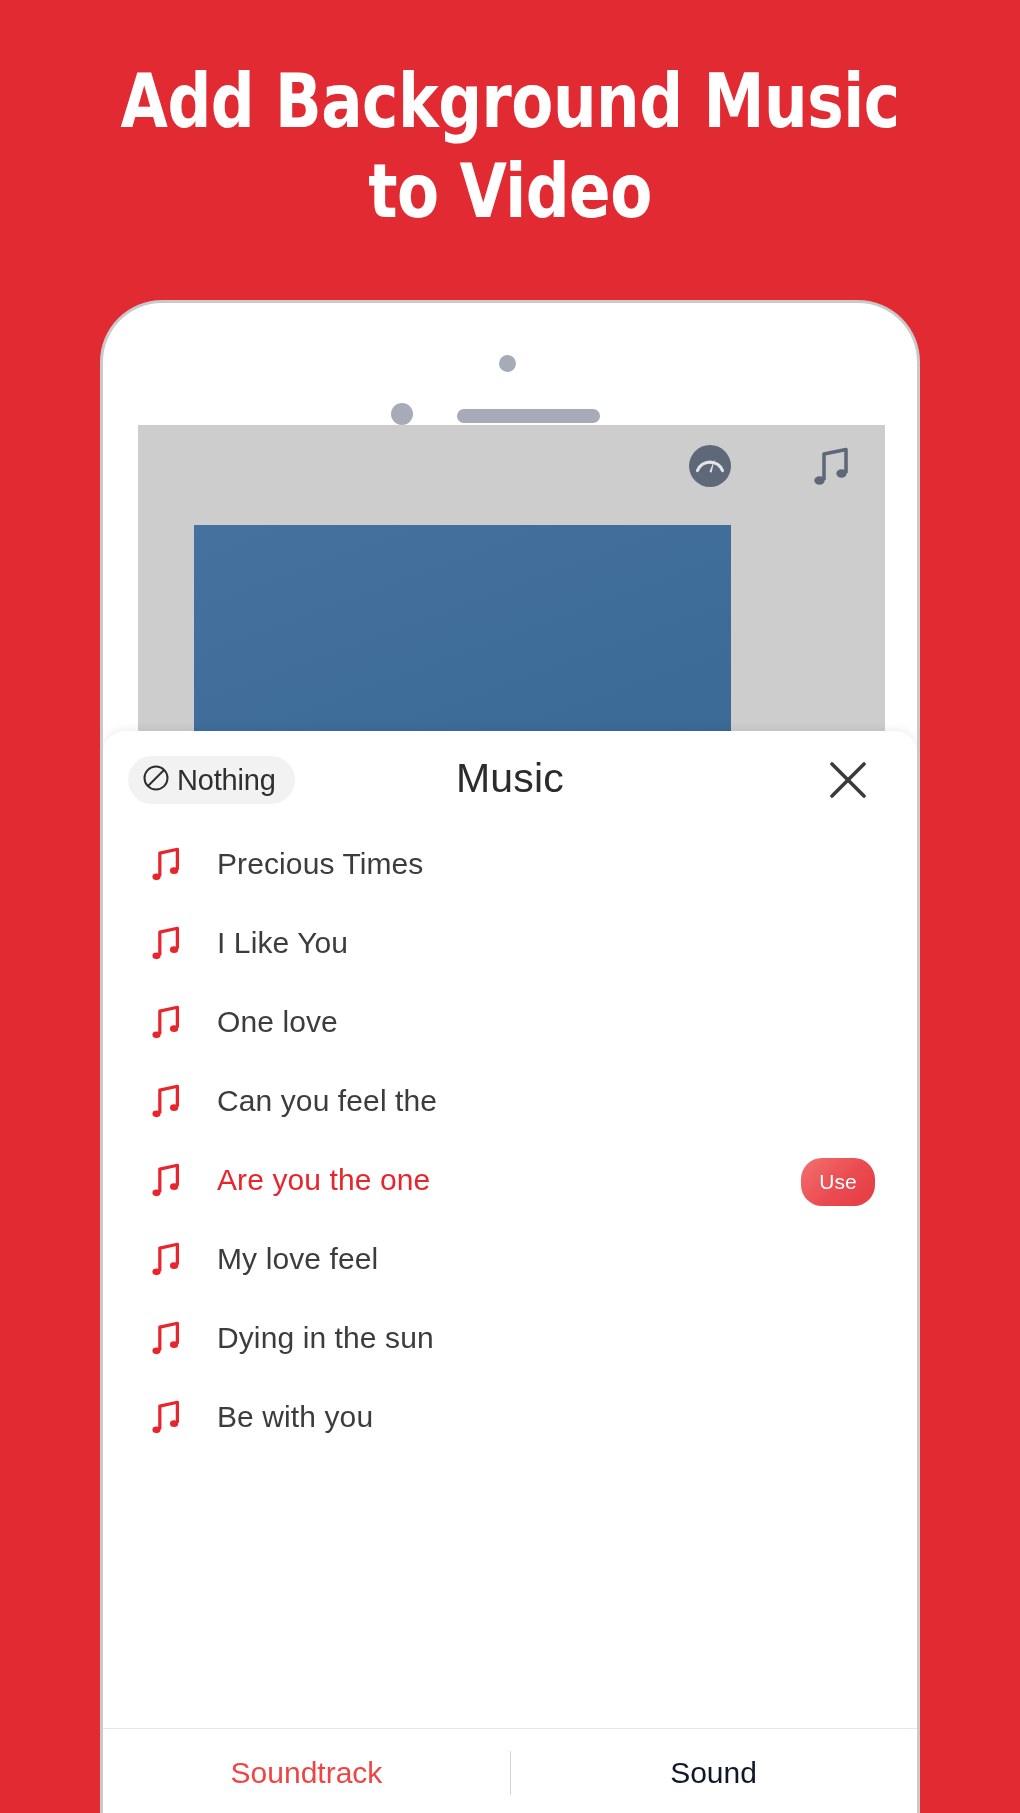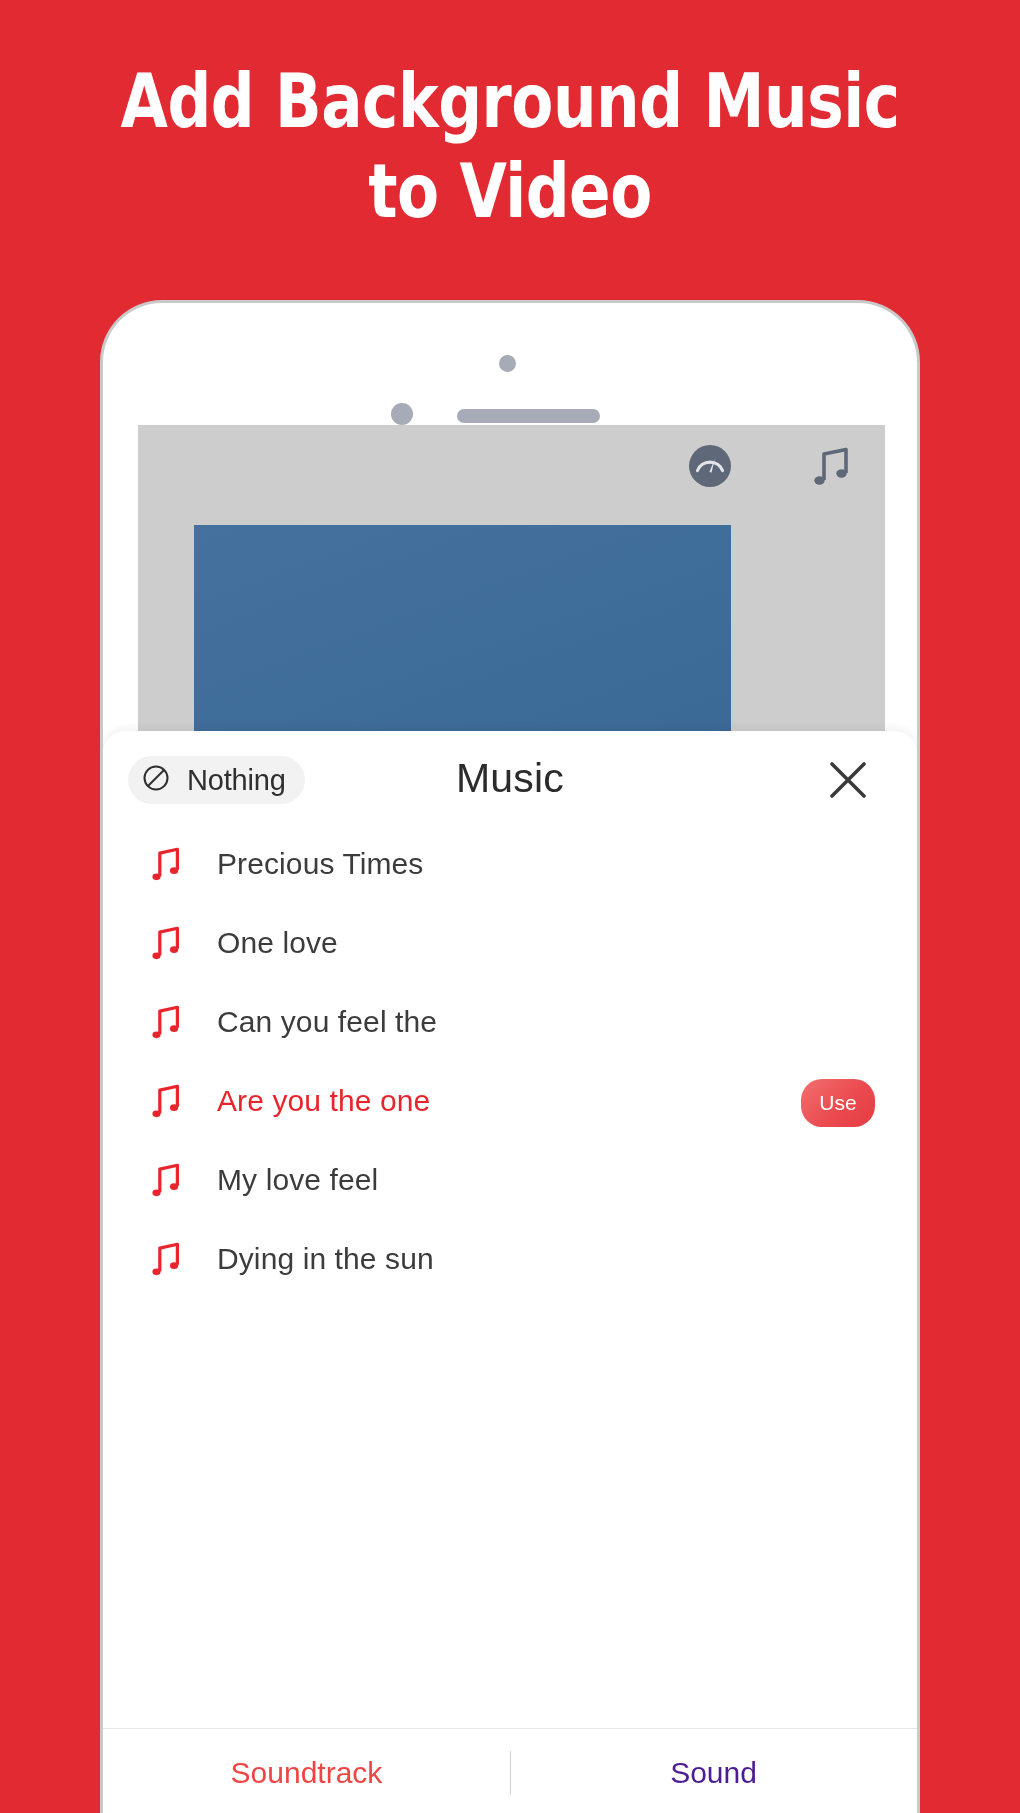--- a/index.html
+++ b/index.html
@@ -135,21 +135,21 @@
   .nothing-pill {
     position: absolute;
     left: 25px;
     top: 25px;
     height: 48px;
     padding: 0 19px 0 13px;
     border-radius: 24px;
     background: #f2f2f2;
     display: flex;
     align-items: center;
-    gap: 16px;
+    gap: 6px;
     box-sizing: border-box;
   }
   .nothing-label {
     font-size: 29px;
     color: #2f2f2f;
     letter-spacing: -0.2px;
   }
   .sheet-title {
     position: absolute;
     left: 0;
@@ -226,21 +226,21 @@
     height: 87px;
     border-top: 1px solid #e6e6e6;
     display: flex;
     align-items: center;
     background: #ffffff;
   }
   .tab {
     flex: 1;
     text-align: center;
     font-size: 30px;
-    color: #4c1d95;
+    color: #0f172a;
     position: relative;
   }
   .tab.active { color: #ef4444; }
   .tab-divider {
     position: absolute;
     left: 50%;
     top: 22px;
     width: 1px;
     height: 44px;
     background: #d4d4d4;
@@ -313,20 +313,28 @@
             <ellipse cx="28.5" cy="28" rx="4.3" ry="3.5" fill="#e8252c"></ellipse>
           </svg>
           <span class="song-title">Precious Times</span>
         </div>
         <div class="song-row">
           <svg class="song-note" viewBox="0 0 40 42">
             <path d="M13.5 34 L13.5 9.5 L32 5.5 L32 27" stroke="#e8252c" stroke-width="3.4" fill="none" stroke-linejoin="round"></path>
             <ellipse cx="10" cy="34.5" rx="4.3" ry="3.5" fill="#e8252c"></ellipse>
             <ellipse cx="28.5" cy="28" rx="4.3" ry="3.5" fill="#e8252c"></ellipse>
           </svg>
+          <span class="song-title">I Like You</span>
+        </div>
+        <div class="song-row">
+          <svg class="song-note" viewBox="0 0 40 42">
+            <path d="M13.5 34 L13.5 9.5 L32 5.5 L32 27" stroke="#e8252c" stroke-width="3.4" fill="none" stroke-linejoin="round"></path>
+            <ellipse cx="10" cy="34.5" rx="4.3" ry="3.5" fill="#e8252c"></ellipse>
+            <ellipse cx="28.5" cy="28" rx="4.3" ry="3.5" fill="#e8252c"></ellipse>
+          </svg>
           <span class="song-title">One love</span>
         </div>
         <div class="song-row">
           <svg class="song-note" viewBox="0 0 40 42">
             <path d="M13.5 34 L13.5 9.5 L32 5.5 L32 27" stroke="#e8252c" stroke-width="3.4" fill="none" stroke-linejoin="round"></path>
             <ellipse cx="10" cy="34.5" rx="4.3" ry="3.5" fill="#e8252c"></ellipse>
             <ellipse cx="28.5" cy="28" rx="4.3" ry="3.5" fill="#e8252c"></ellipse>
           </svg>
           <span class="song-title">Can you feel the</span>
         </div>
@@ -347,20 +355,28 @@
           </svg>
           <span class="song-title">My love feel</span>
         </div>
         <div class="song-row">
           <svg class="song-note" viewBox="0 0 40 42">
             <path d="M13.5 34 L13.5 9.5 L32 5.5 L32 27" stroke="#e8252c" stroke-width="3.4" fill="none" stroke-linejoin="round"></path>
             <ellipse cx="10" cy="34.5" rx="4.3" ry="3.5" fill="#e8252c"></ellipse>
             <ellipse cx="28.5" cy="28" rx="4.3" ry="3.5" fill="#e8252c"></ellipse>
           </svg>
           <span class="song-title">Dying in the sun</span>
+        </div>
+        <div class="song-row">
+          <svg class="song-note" viewBox="0 0 40 42">
+            <path d="M13.5 34 L13.5 9.5 L32 5.5 L32 27" stroke="#e8252c" stroke-width="3.4" fill="none" stroke-linejoin="round"></path>
+            <ellipse cx="10" cy="34.5" rx="4.3" ry="3.5" fill="#e8252c"></ellipse>
+            <ellipse cx="28.5" cy="28" rx="4.3" ry="3.5" fill="#e8252c"></ellipse>
+          </svg>
+          <span class="song-title">Be with you</span>
         </div>
       </div>
 
     <div class="tab-bar">
       <div class="tab active">
         <span>Soundtrack</span>
       </div>
       <span class="tab-divider"></span>
       <div class="tab">
         <span>Sound</span>

